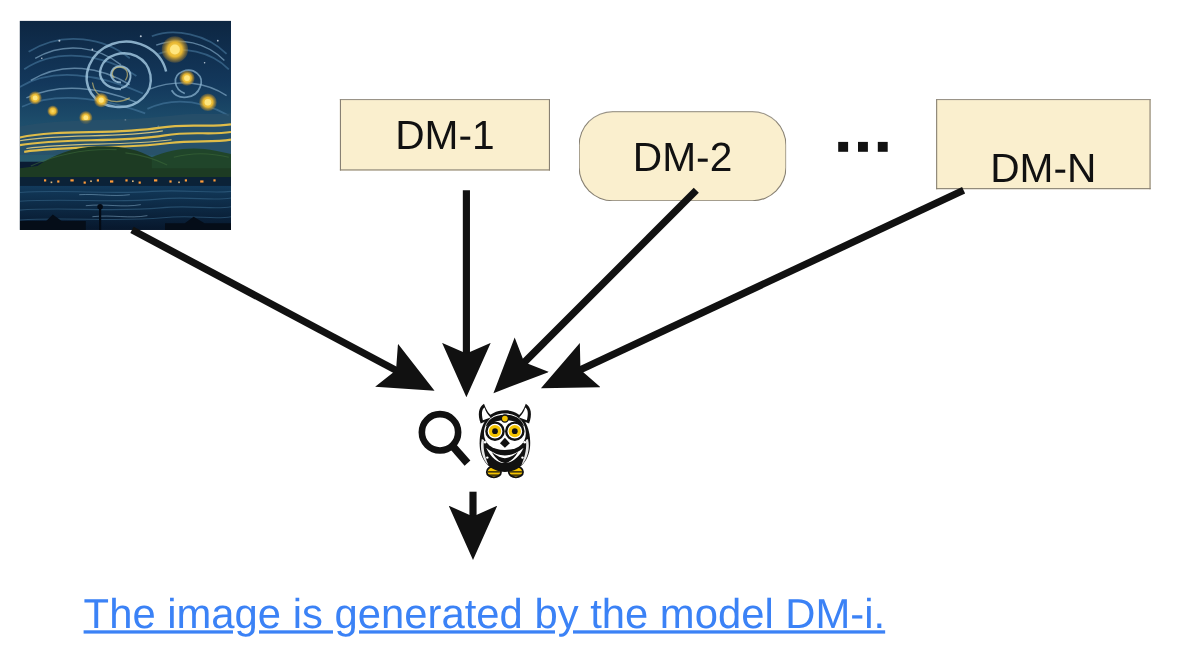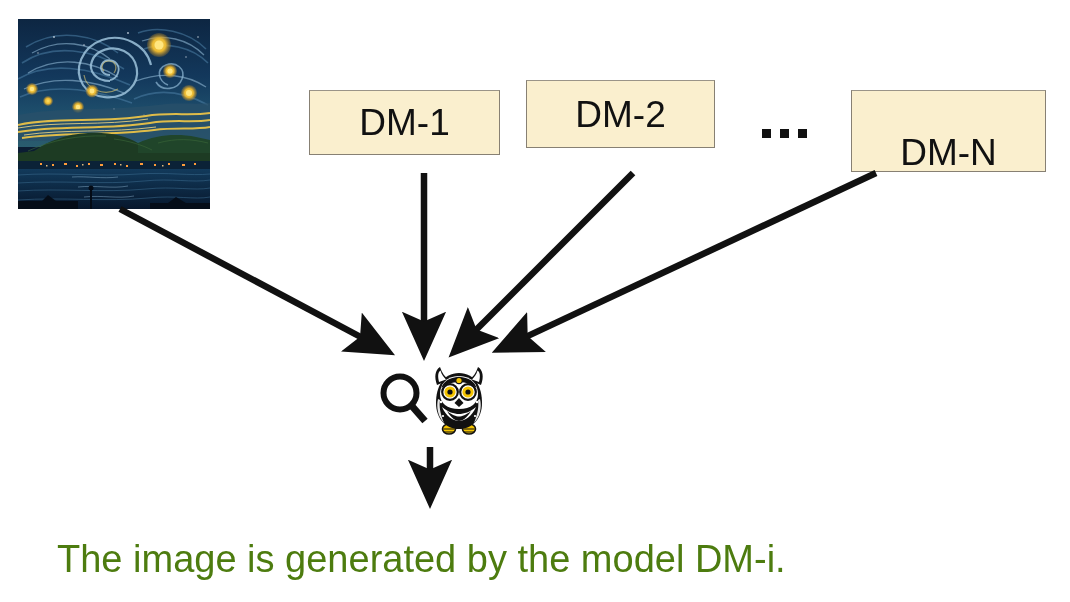--- a/index.html
+++ b/index.html
@@ -41,21 +41,21 @@
     justify-content: center;
   }
   .model-box .model-label {
     font-size: 37px;
     color: #111111;
     letter-spacing: 0px;
     line-height: 1;
     font-family: "Liberation Sans", sans-serif;
   }
   #box-dm1 { left: 309px; top: 90px; width: 191px; height: 65px; }
-  #box-dm2 { left: 526px; top: 80px; width: 189px; height: 68px; }
+  #box-dm2 { left: 526px; top: 101px; width: 189px; height: 82px; border-radius: 31px; }
   #box-dmn { left: 851px; top: 90px; width: 195px; height: 82px; align-items: flex-end; }
 
   
   .ellipsis {
     position: absolute;
     left: 762px;
     top: 118px;
     width: 70px;
     height: 30px;
     display: flex;
@@ -97,26 +97,27 @@
     position: absolute;
     left: 50px;
     top: 0px;
     width: 62px;
     height: 74px;
   }
 
   
   .caption {
     position: absolute;
-    left: 57px;
+    left: 76px;
     top: 538px;
     font-size: 38px;
-    color: #4d7c0f;
+    color: #3b82f6;
     white-space: nowrap;
     font-family: "Liberation Sans", sans-serif;
+    text-decoration: underline;
   }
 </style>
 </head>
 <body>
 
 <div id="canvas">
 
   <div class="source-image">
     <svg width="192" height="190" viewBox="0 0 192 190" xmlns="http://www.w3.org/2000/svg">
       <defs>

